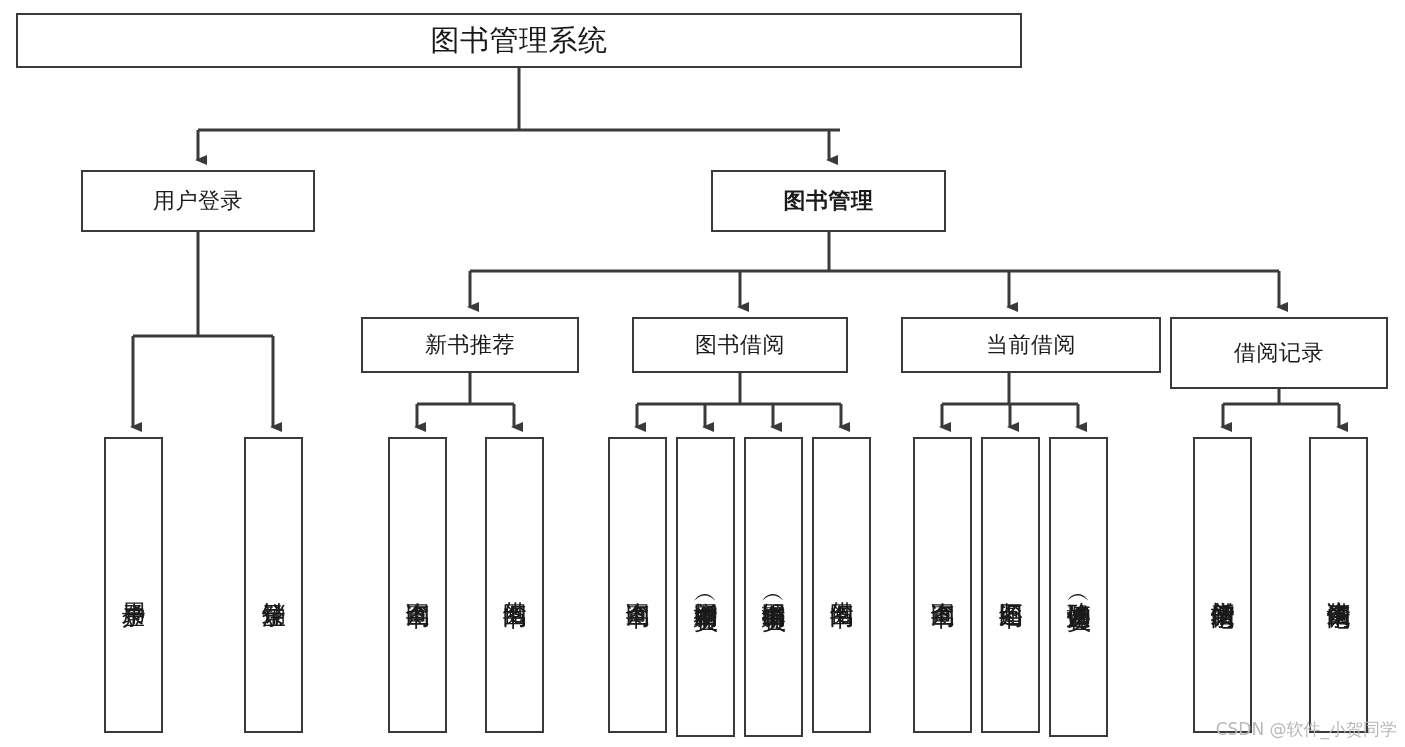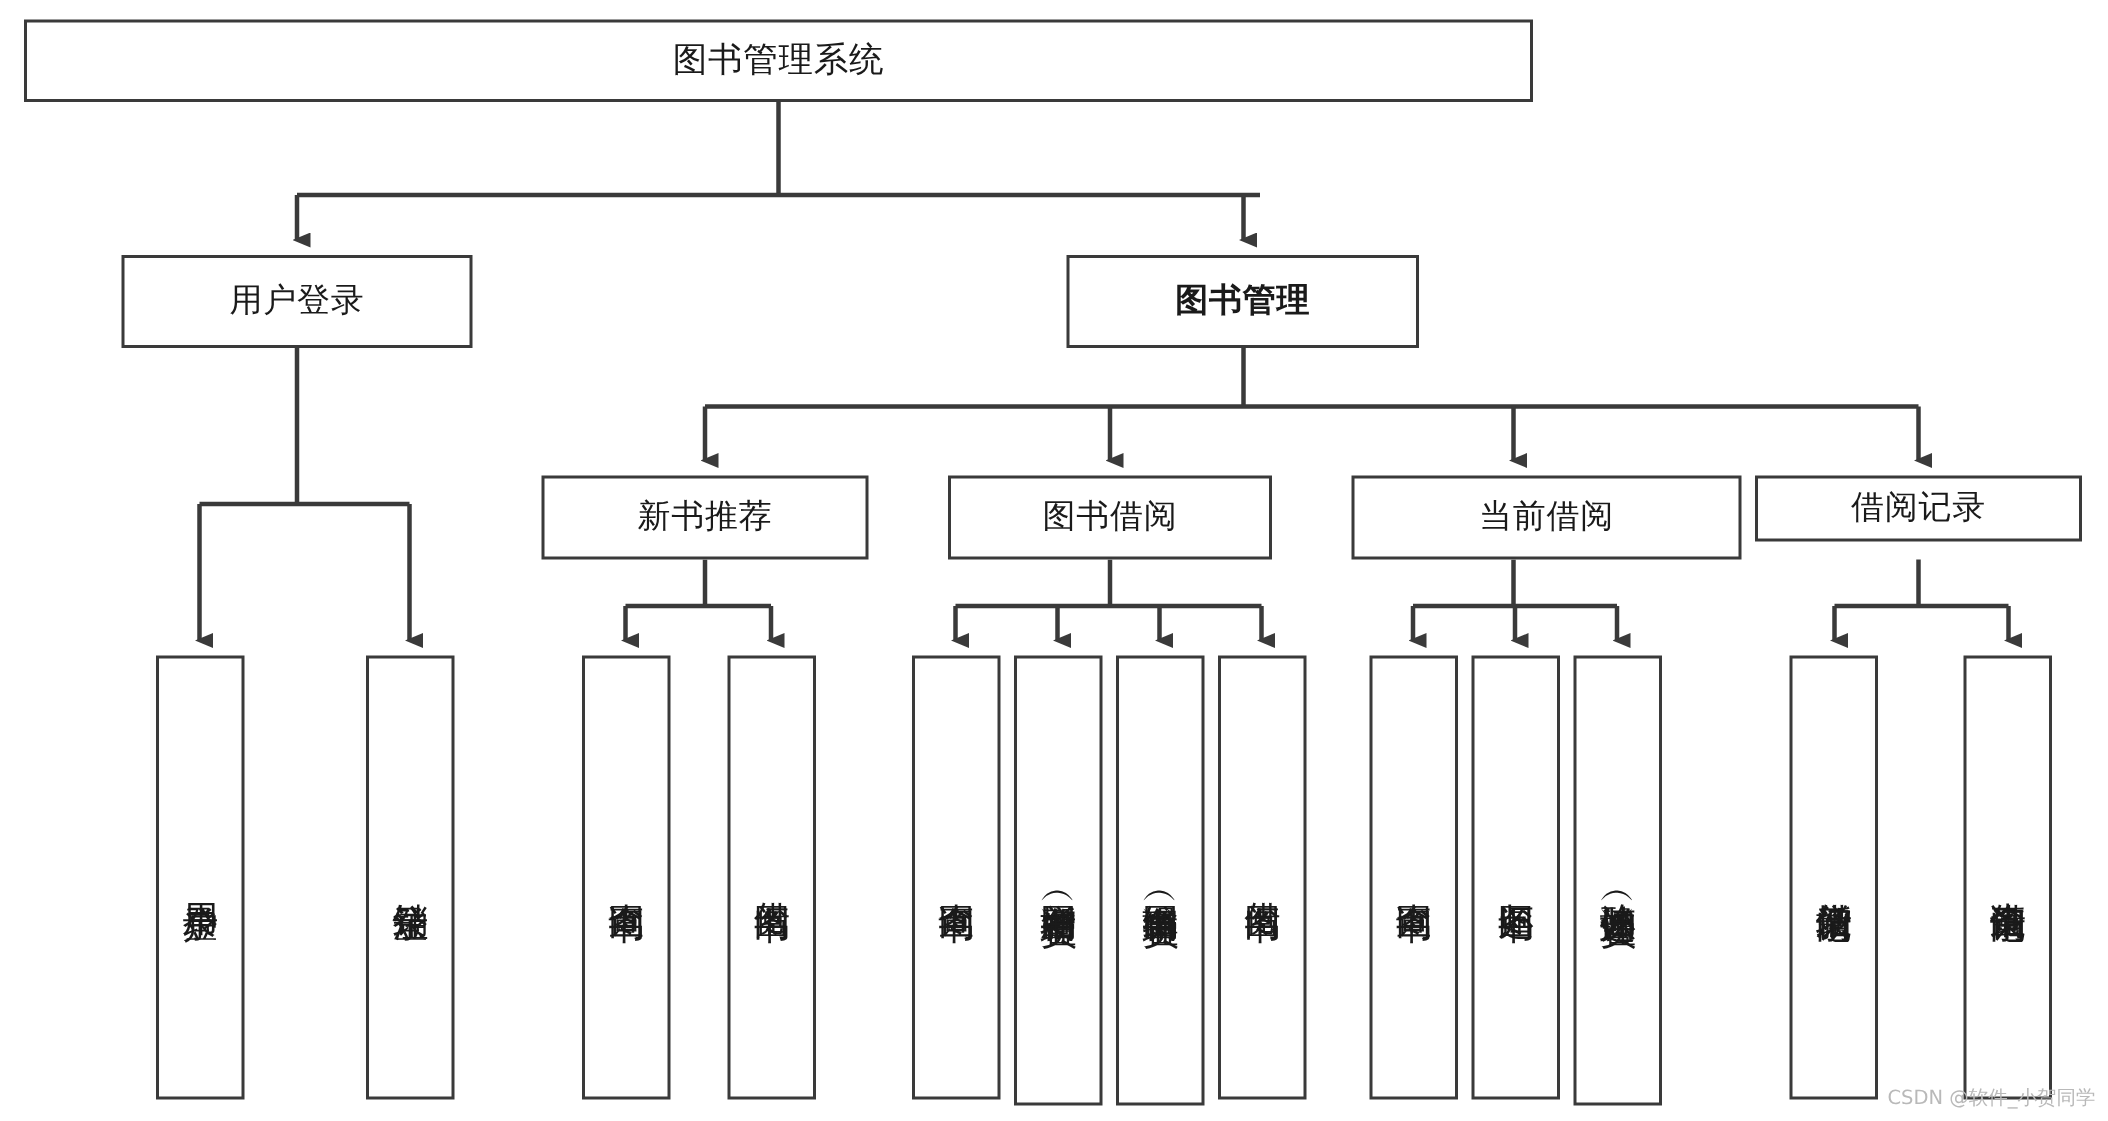--- a/index.html
+++ b/index.html
@@ -23,39 +23,39 @@
   .node .label{
     display:block;
     text-align:center;
     line-height:1.12;
     letter-spacing:0.5px;
   }
   .node.horiz .label{
     writing-mode:horizontal-tb;
     font-size:22px;
   }
-  .node.root .label{font-size:23px;}
+  .node.root .label{font-size:29px;}
   .node.vert{
     align-items:center;
     justify-content:center;
   }
   .node.vert .label{
     writing-mode:vertical-rl;
     text-orientation:upright;
     font-size:24px;
     line-height:1.02;
     letter-spacing:1px;
     white-space:nowrap;
     max-height:275px;
   }
   .watermark{
     position:absolute;
     right:8px;
     bottom:6px;
-    font-size:13px;
+    font-size:17px;
     color:#b9b9b9;
     z-index:6;
     white-space:nowrap;
     font-family:"DejaVu Sans","Liberation Sans",sans-serif;
     text-align:center;
   }
 </style>
 </head>
 <body>
 
@@ -125,21 +125,21 @@
 
   <div class="node horiz" style="left:632px;top:317px;width:216px;height:56px;">
     <span class="label">图书借阅</span>
   </div>
   <div class="node horiz" style="left:361px;top:317px;width:218px;height:56px;">
     <span class="label">新书推荐</span>
   </div>
   <div class="node horiz" style="left:901px;top:317px;width:260px;height:56px;">
     <span class="label">当前借阅</span>
   </div>
-  <div class="node horiz" style="left:1170px;top:317px;width:218px;height:44px;">
+  <div class="node horiz" style="left:1170px;top:317px;width:218px;height:72px;">
     <span class="label">借阅记录</span>
   </div>
 
   <div class="node vert" style="left:104px;top:437px;width:59px;height:296px;">
     <span class="label">用户登录</span>
   </div>
   <div class="node vert" style="left:244px;top:437px;width:59px;height:296px;">
     <span class="label">注销登录</span>
   </div>
 

